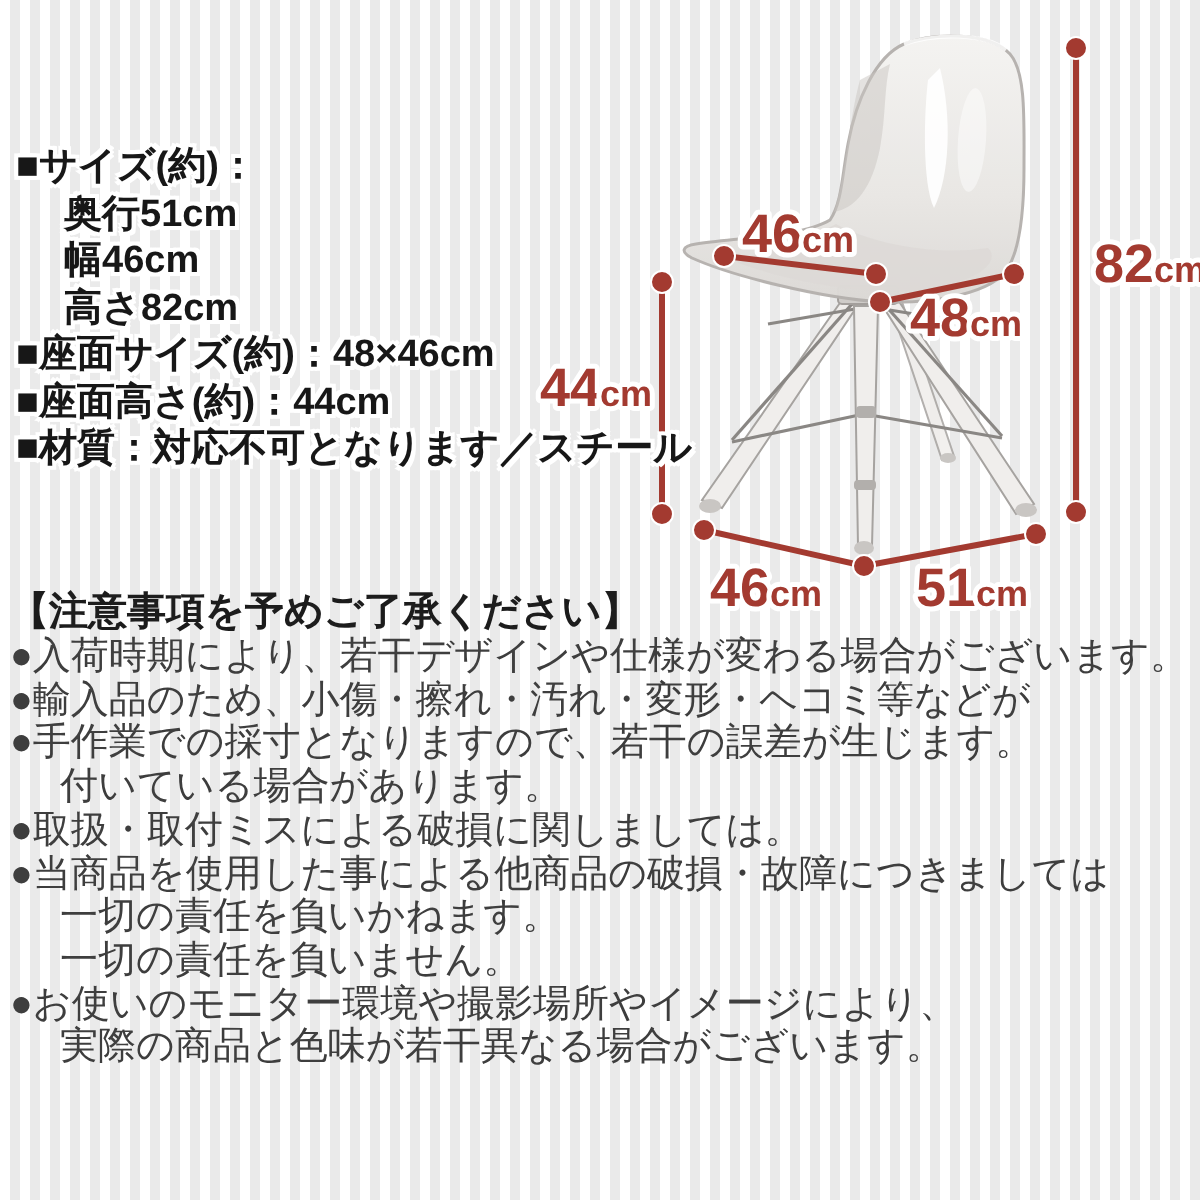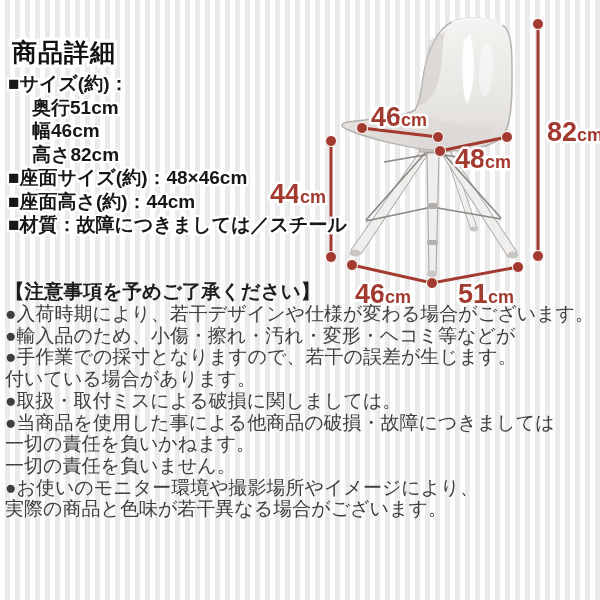--- a/index.html
+++ b/index.html
@@ -23,27 +23,27 @@
       -3px -3px 0 #fff, 3px -3px 0 #fff, -3px 3px 0 #fff, 3px 3px 0 #fff,
       -3px 0 0 #fff, 3px 0 0 #fff, 0 -3px 0 #fff, 0 3px 0 #fff;
   }
   .specs{
     position:absolute;left:8px;top:72px;
     font-size:19px;font-weight:bold;color:#171717;
     line-height:23.5px;white-space:nowrap;
   }
   .specs .sub{padding-left:24px;}
   .notice{
-    position:absolute;left:5px;top:279px;
-    font-size:19px;color:#3e3e3e;line-height:21.7px;white-space:nowrap;
+    position:absolute;left:5px;top:295px;
+    font-size:19px;color:#3e3e3e;line-height:21.7px;white-space:nowrap;font-family:Liberation Mono, monospace;
   }
   .notice .heading{
     font-weight:bold;color:#1c1c1c;font-size:19.5px;line-height:24px;
   }
-  .notice .cont{}
+  .notice .cont{padding-left:25px;}
   svg.diagram{position:absolute;left:0;top:0;}
   .dim-line{stroke:#a33a30;stroke-width:3;fill:none;stroke-linecap:round;}
   .dim-dot{fill:#a33a30;stroke:#ffffff;stroke-width:1;}
   .dim-text{
     font-family:"Liberation Sans","DejaVu Sans",sans-serif;
     font-weight:bold;font-size:27px;fill:#a33a30;
     paint-order:stroke;stroke:#ffffff;stroke-width:5px;stroke-linejoin:round;
   }
   .dim-unit{font-size:18px;}
   .leg{fill:#f0eeec;stroke:#a6a3a0;stroke-width:1;}
@@ -118,30 +118,29 @@
     </g>
 
     <text class="dim-text" x="371" y="126"><tspan>46</tspan><tspan class="dim-unit">cm</tspan></text>
     <text class="dim-text" x="455" y="168"><tspan>48</tspan><tspan class="dim-unit">cm</tspan></text>
     <text class="dim-text" x="547" y="141"><tspan>82</tspan><tspan class="dim-unit">cm</tspan></text>
     <text class="dim-text" x="270" y="203"><tspan>44</tspan><tspan class="dim-unit">cm</tspan></text>
     <text class="dim-text" x="355" y="303"><tspan>46</tspan><tspan class="dim-unit">cm</tspan></text>
     <text class="dim-text" x="458" y="303"><tspan>51</tspan><tspan class="dim-unit">cm</tspan></text>
   </svg>
 
-  <div class="title">商品詳細</div>
 
   <div class="specs">
     <div class="outline">■サイズ(約)：</div>
     <div class="outline sub">奥行51cm</div>
     <div class="outline sub">幅46cm</div>
     <div class="outline sub">高さ82cm</div>
     <div class="outline">■座面サイズ(約)：48×46cm</div>
     <div class="outline">■座面高さ(約)：44cm</div>
-    <div class="outline">■材質：故障につきましては／スチール</div>
+    <div class="outline">■材質：対応不可となります／スチール</div>
   </div>
 
   <div class="notice">
     <div class="heading">【注意事項を予めご了承ください】</div>
     <div>●入荷時期により、若干デザインや仕様が変わる場合がございます。</div>
     <div>●輸入品のため、小傷・擦れ・汚れ・変形・ヘコミ等などが</div>
     <div>●手作業での採寸となりますので、若干の誤差が生じます。</div>
     <div class="cont">付いている場合があります。</div>
     <div>●取扱・取付ミスによる破損に関しましては。</div>
     <div>●当商品を使用した事による他商品の破損・故障につきましては</div>

